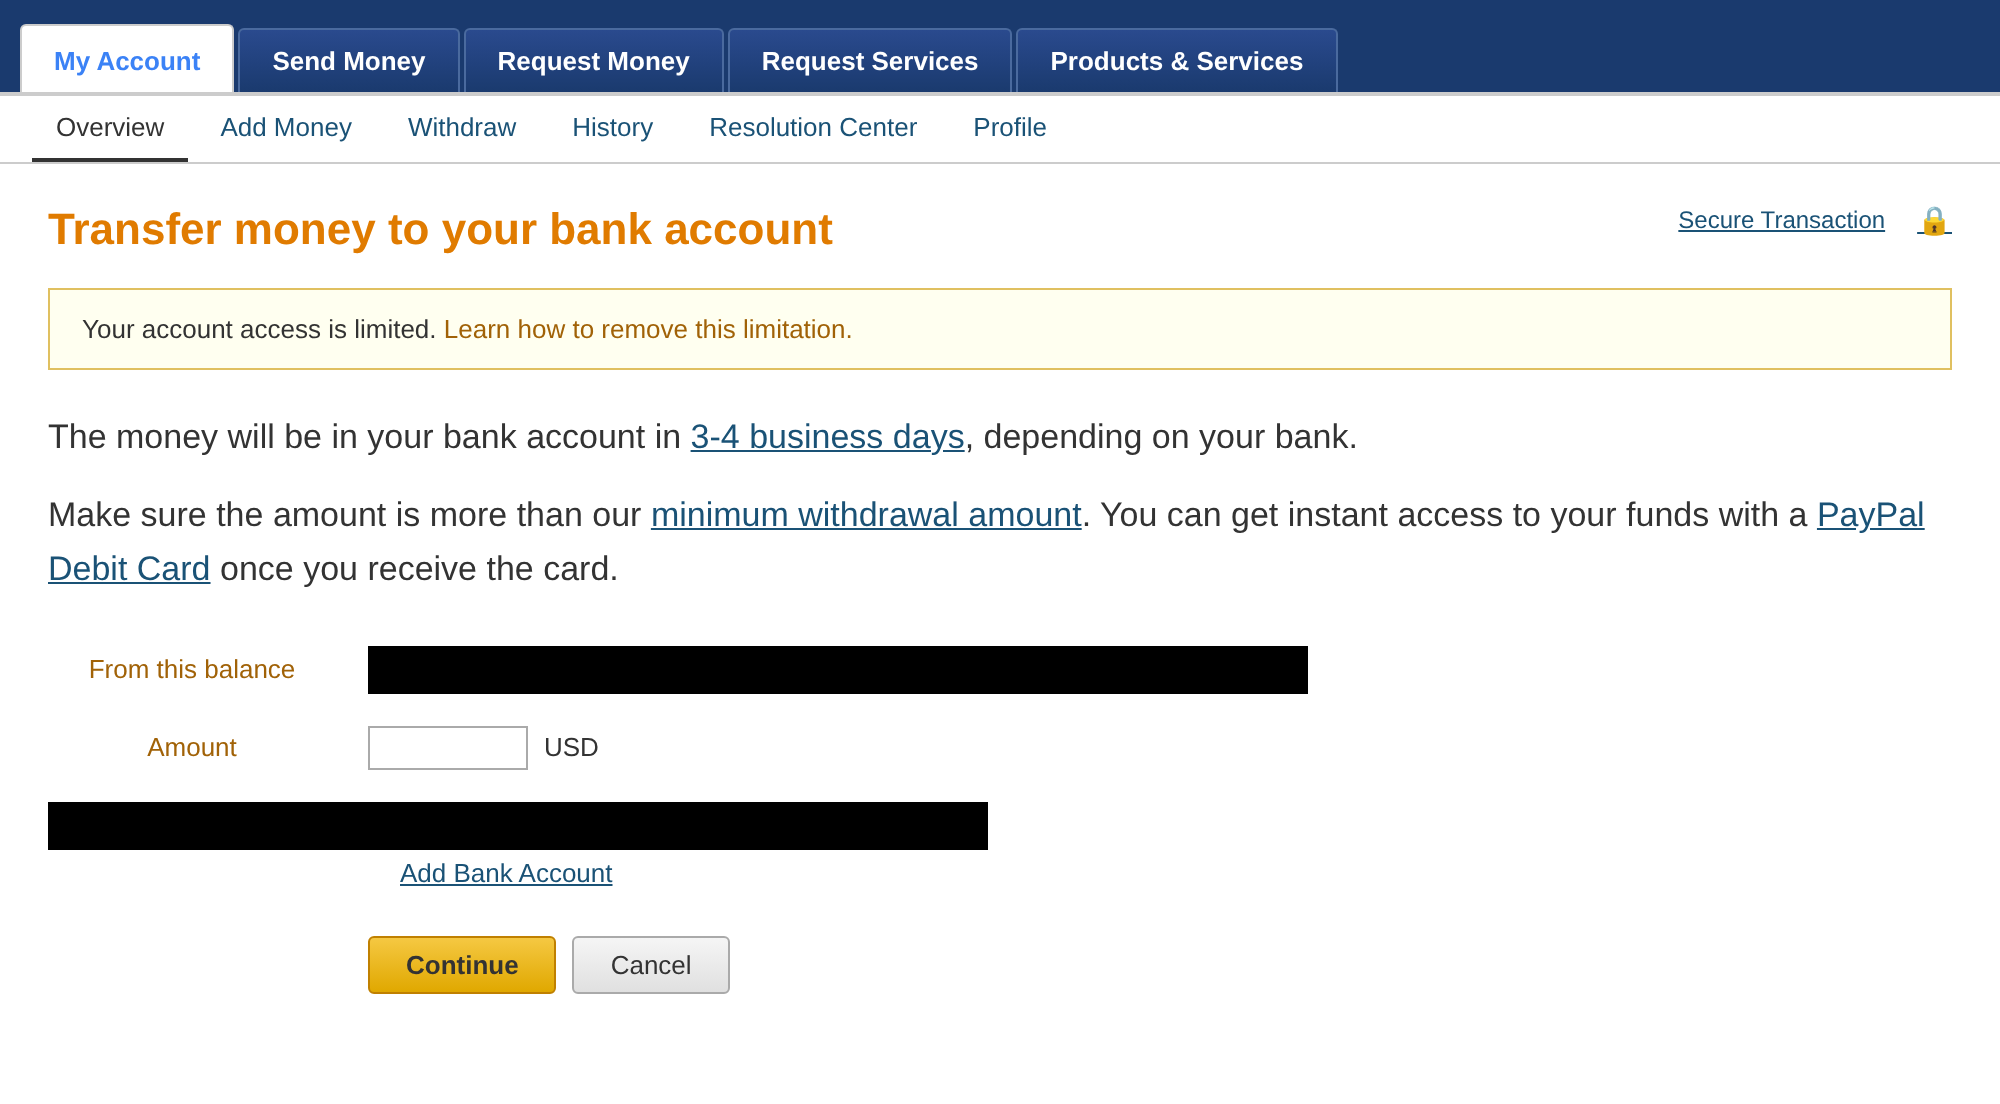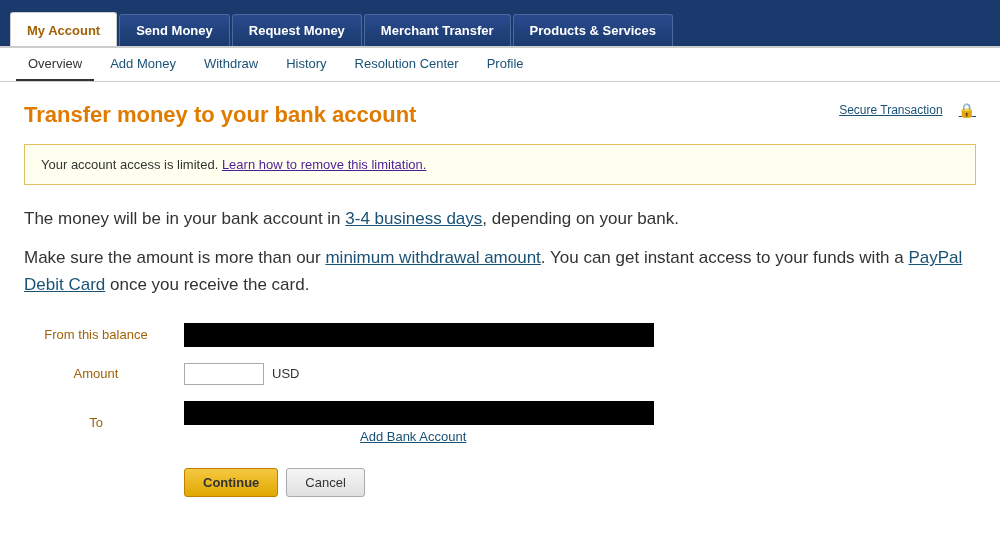--- a/index.html
+++ b/index.html
@@ -24,21 +24,21 @@
       cursor: pointer;
       border: 1px solid #4a6a9e;
       border-bottom: none;
       margin-right: 2px;
       background: linear-gradient(to bottom, #2a4a8e, #1a3a6e);
       border-radius: 3px 3px 0 0;
       align-self: flex-end;
     }
     .top-nav-tab.active {
       background: #fff;
-      color: #a16207;
+      color: #3b82f6;
       border-color: #ccc;
       padding-top: 10px;
     }
 
     
     .sub-nav {
       background: #fff;
       border-bottom: 1px solid #ccc;
       padding: 0 16px;
       display: flex;
@@ -93,22 +93,21 @@
     
     .warning-box {
       border: 1px solid #e0c060;
       background: #fffff0;
       padding: 12px 16px;
       margin-bottom: 20px;
       font-size: 13px;
       color: #333;
     }
     .warning-box a {
-      color: #4c1d95;
-      text-decoration: underline;
+      color: #a16207;
       cursor: pointer;
     }
 
     
     .info-text {
       font-size: 17px;
       color: #333;
       margin-bottom: 12px;
       line-height: 1.6;
     }
@@ -202,21 +201,21 @@
       border-radius: 3px;
     }
   </style>
 </head>
 <body>
 
 <nav class="top-nav">
   <div class="top-nav-tab active">My Account</div>
   <div class="top-nav-tab">Send Money</div>
   <div class="top-nav-tab">Request Money</div>
-  <div class="top-nav-tab">Merchant Transfer</div>
+  <div class="top-nav-tab">Request Services</div>
   <div class="top-nav-tab">Products &amp; Services</div>
 </nav>
 
 <nav class="sub-nav">
   <a class="sub-nav-item active">Overview</a>
   <a class="sub-nav-item">Add Money</a>
   <a class="sub-nav-item">Withdraw</a>
   <a class="sub-nav-item">History</a>
   <a class="sub-nav-item">Resolution Center</a>
   <a class="sub-nav-item">Profile</a>
@@ -255,21 +254,20 @@
 
     <div class="form-row">
       <label class="form-label">Amount</label>
       <div class="form-field">
         <input type="text" class="amount-input" value="" style="">
         <span class="usd-label">USD</span>
       </div>
     </div>
 
     <div class="form-row">
-      <label class="form-label">To</label>
       <div class="to-section">
         <div class="to-field-row">
           <span class="black-bar"></span>
         </div>
         <a class="add-bank-link">Add Bank Account</a>
       </div>
     </div>
 
     <div class="button-row">
       <button class="btn-continue">Continue</button>

